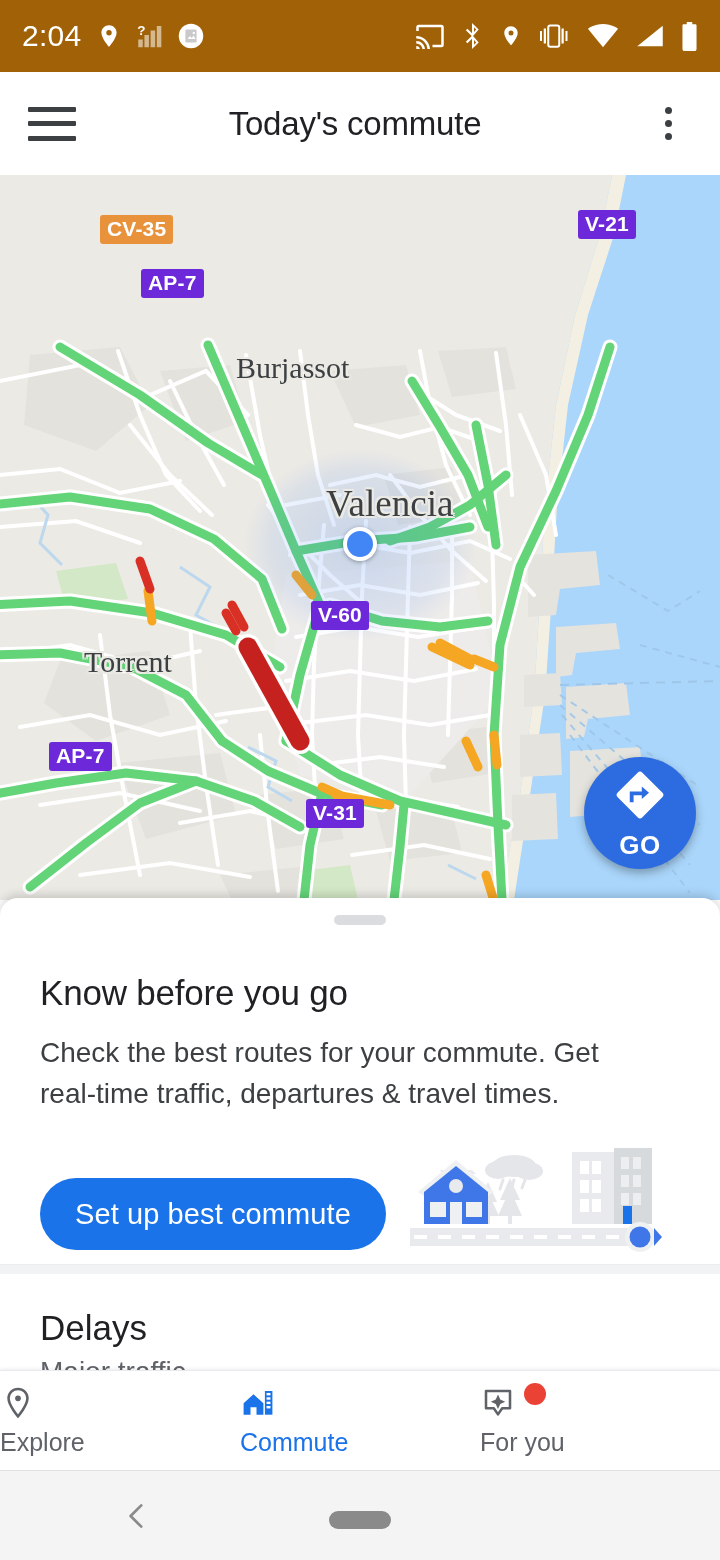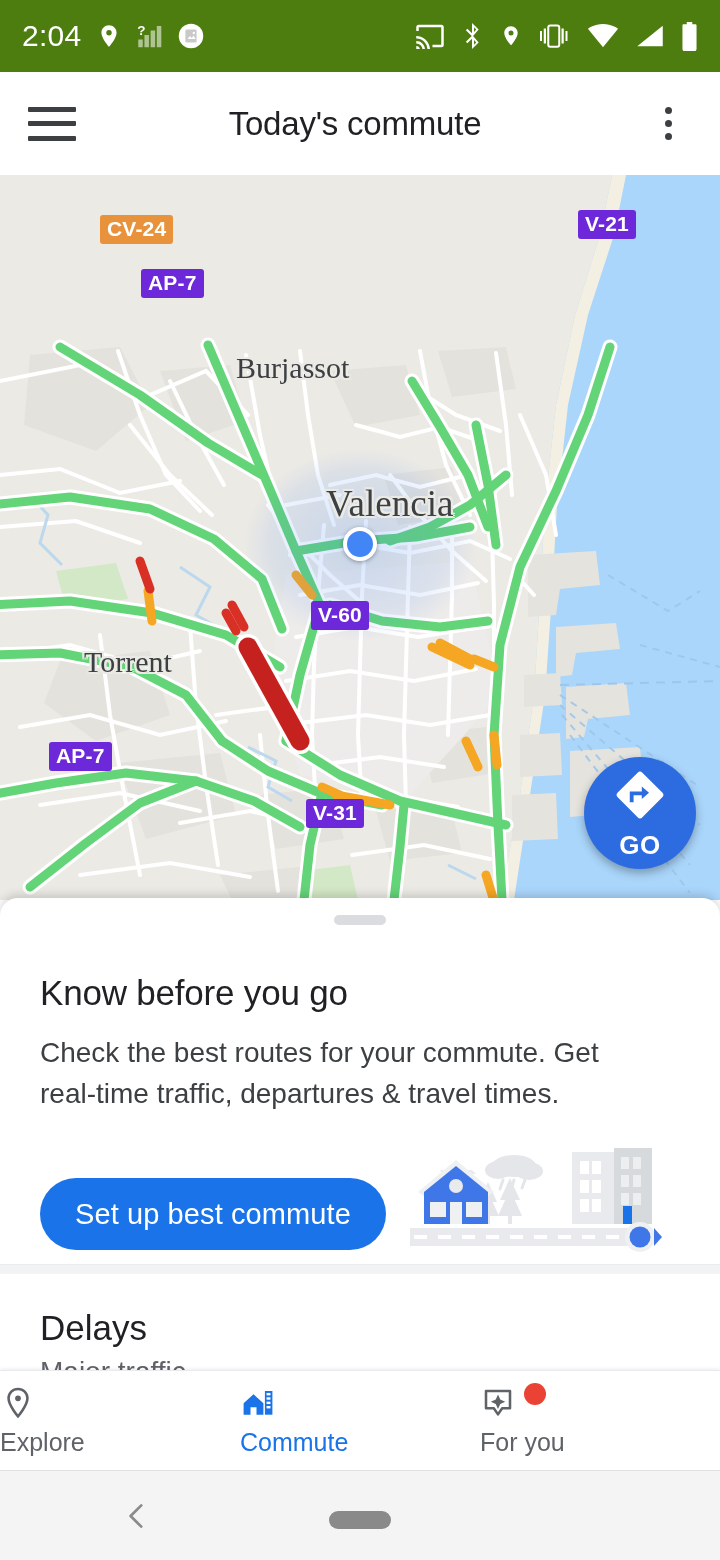--- a/index.html
+++ b/index.html
@@ -7,21 +7,21 @@
     width: 720px; height: 1560px;
     font-family: "Liberation Sans", sans-serif;
     background: #ffffff;
     overflow: hidden;
   }
   .phone { position: relative; width: 720px; height: 1560px; overflow: hidden; background:#fff; }
 
   
   .statusbar {
     position: absolute; top: 0; left: 0; width: 720px; height: 72px;
-    background: #4d7c0f;
+    background: #a16207;
     display: flex; align-items: center; padding: 0 22px;
   }
   .sb-clock { color: #fff; font-size: 30px; letter-spacing: .3px; font-weight: 400; }
   .sb-left { display: flex; align-items: center; gap: 14px; }
   .sb-right { display: flex; align-items: center; gap: 17px; margin-left: auto; }
   .sb-ico { display: block; }
 
   
   .appbar {
     position: absolute; top: 72px; left: 0; width: 720px; height: 103px;
@@ -361,21 +361,21 @@
       <path d="M248 472 L300 566" stroke="#c5221f" stroke-width="19" fill="none" stroke-linecap="round"></path>
     </svg>
 
     <div class="userhalo" style="left:245px; top:275px;"></div>
     <div class="userdot" style="left:343px; top:352px;"></div>
 
     <div class="map-label" style="left:236px; top:176px;">Burjassot</div>
     <div class="map-label big" style="left:326px; top:307px;">Valencia</div>
     <div class="map-label" style="left:84px; top:470px;">Torrent</div>
 
-    <div class="shield orange" style="left:100px; top:40px;">CV-24</div>
+    <div class="shield orange" style="left:100px; top:40px;">CV-35</div>
     <div class="shield blue" style="left:141px; top:94px;">AP-7</div>
     <div class="shield blue" style="left:578px; top:35px;">V-21</div>
     <div class="shield blue" style="left:311px; top:426px;">V-60</div>
     <div class="shield blue" style="left:49px; top:567px;">AP-7</div>
     <div class="shield blue" style="left:306px; top:624px;">V-31</div>
 
     <div class="gofab" style="left:584px; top:582px;">
       <svg width="54" height="54" viewBox="0 0 48 48">
         <rect x="24" y="2" width="31" height="31" rx="3" transform="rotate(45 24 2)" fill="#ffffff"></rect>
         <path fill="#2d6ce0" d="M25.6 16.4l6.4 5.6-6.4 5.6v-3.4h-7.3v6.2h-3.4v-9.6h10.7z"></path>

